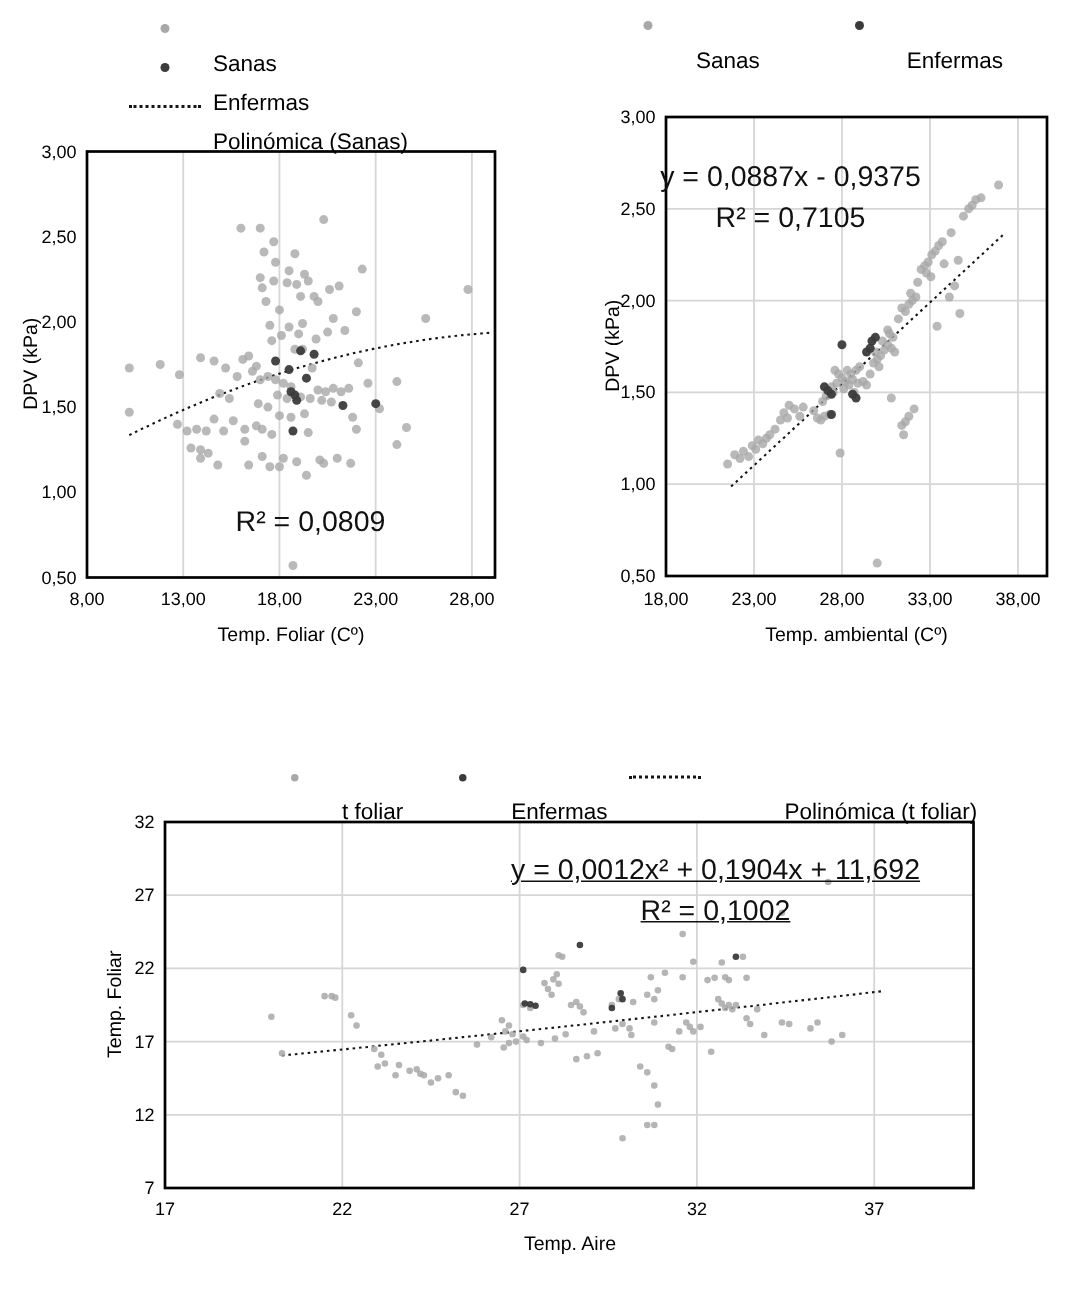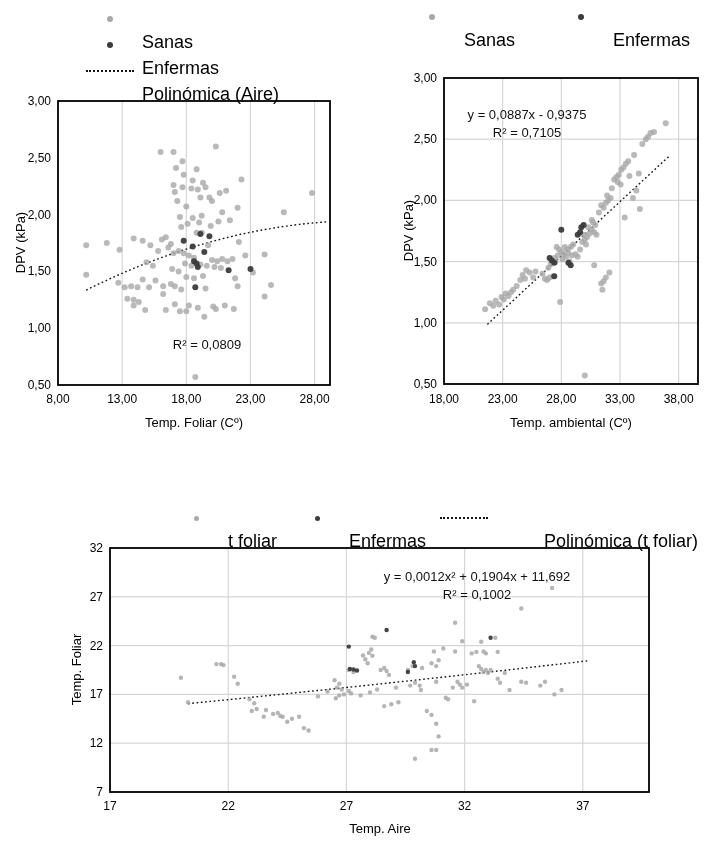--- a/index.html
+++ b/index.html
@@ -11,22 +11,22 @@
   #charts-svg{position:absolute;left:0;top:0;}
   .overlay{position:absolute;left:0;top:0;width:716px;height:864px;pointer-events:none;}
   .legend{position:absolute;}
   .lg-row{display:flex;align-items:center;height:26px;}
   .lg-item{display:flex;align-items:center;}
   .lg-marker{width:48px;display:flex;justify-content:center;align-items:center;}
   .dot{border-radius:50%;display:inline-block;}
   .dot.big{width:6px;height:6px;}
   .dot.small{width:5px;height:5px;}
   .dash-sample{display:inline-block;width:48px;height:0;border-bottom:2px dotted #222;}
-  .lg-label{font-size:18px;padding-left:8px;white-space:nowrap;margin-top:47px;}
-  .eq{position:absolute;text-align:center;font-size:13px;line-height:1.4;color:#111;}
+  .lg-label{font-size:15px;padding-left:8px;white-space:nowrap;margin-top:47px;}
+  .eq{position:absolute;text-align:center;font-size:19px;line-height:1.4;color:#111;}
   .axis-title{position:absolute;font-size:13px;text-align:center;white-space:nowrap;}
   .axis-title.rot{transform:rotate(-90deg);}
 </style>
 </head>
 <body>
 
 <div id="figure-canvas">
   <svg id="charts-svg" width="716" height="864">
       <g>
         <line x1="122.15094339622641" y1="101" x2="122.15094339622641" y2="385" stroke="#d6d6d6" stroke-width="1.2"></line>
@@ -467,21 +467,21 @@
       <div class="lg-row">
         <span class="lg-marker">
             <span class="dot big" style="background: rgb(59, 59, 59);"></span>
           </span>
         <span class="lg-label">Enfermas</span>
       </div>
       <div class="lg-row">
         <span class="lg-marker">
             <span class="dash-sample" style="border-bottom-color: rgb(21, 21, 21);"></span>
           </span>
-        <span class="lg-label">Polinómica (Aire)</span>
+        <span class="lg-label">Polinómica (Sanas)</span>
       </div>
     </div>
     <div class="eq" style="left:88px;top:336px;width:238px;">
       <div>R² = 0,0809</div>
     </div>
     <div class="axis-title" style="left:94px;top:415px;width:200px;">Temp. Foliar (Cº)</div>
     <div class="axis-title rot" style="left:-60px;top:235px;width:160px;">DPV (kPa)</div>
   </div>
 
   <div class="overlay">
@@ -525,20 +525,20 @@
           <span class="lg-label">Enfermas</span>
         </span>
         <span class="lg-item" style="margin-left:14px;gap:48px;">
           <span class="lg-marker">
               <span class="dash-sample" style="border-bottom-color: rgb(21, 21, 21);"></span>
             </span>
           <span class="lg-label">Polinómica (t foliar)</span>
         </span>
       </div>
     </div>
-    <div class="eq" style="left:327px;top:568px;width:300px;">
+    <div class="eq" style="left:327px;top:568px;width:300px;text-decoration:underline;">
       <div>y = 0,0012x² + 0,1904x + 11,692</div>
       <div>R² = 0,1002</div>
     </div>
     <div class="axis-title" style="left:280px;top:821px;width:200px;">Temp. Aire</div>
     <div class="axis-title rot" style="left:-4px;top:662px;width:160px;">Temp. Foliar</div>
   </div>
 </div>
 
 </body></html>

